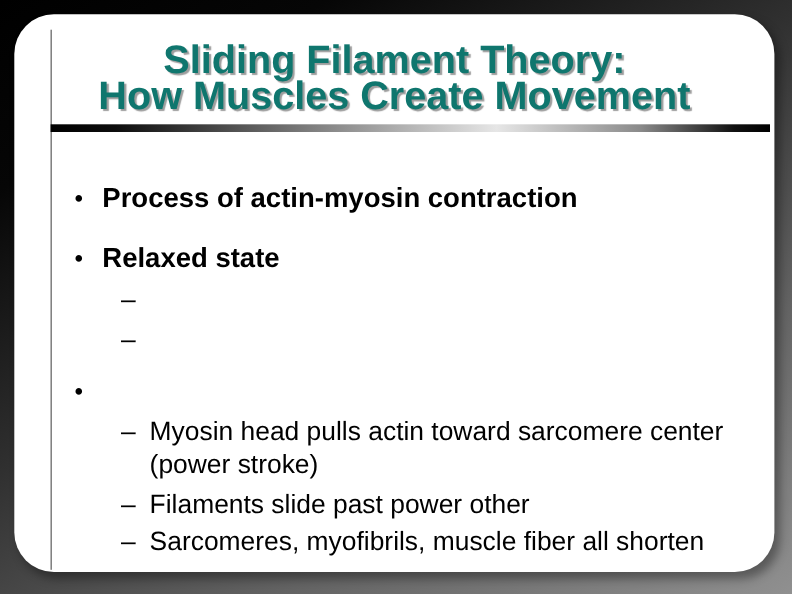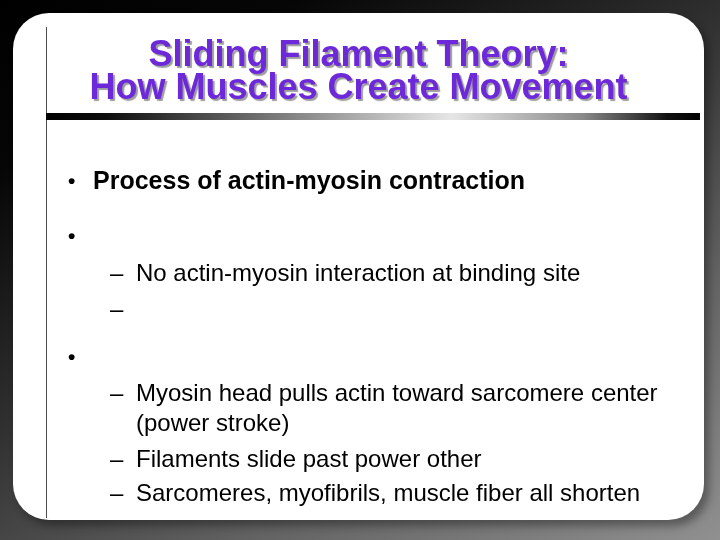--- a/index.html
+++ b/index.html
@@ -36,21 +36,21 @@
   }
   .title {
     position: absolute;
     left: 0;
     right: 0;
     top: 24px;
     text-align: center;
     font-size: 36px;
     font-weight: bold;
     line-height: 33px;
-    color: #6d28d9;
+    color: #0f766e;
     letter-spacing: 0px;
     text-shadow: 2px 2px 1px #9d9d9d;
   }
   .hrule {
     position: absolute;
     left: 33px;
     top: 100px;
     width: 654px;
     height: 7px;
     background: linear-gradient(to right,
@@ -114,25 +114,25 @@
 
     <div class="bullets">
 
       <div class="b1 mt-first">
         <span class="glyph">•</span>
         <span class="txt">Process of actin-myosin contraction</span>
       </div>
 
       <div class="b1 mt-b2">
         <span class="glyph">•</span>
+        <span class="txt">Relaxed state</span>
       </div>
 
       <div class="b2 mt-s1">
         <span class="glyph">–</span>
-        <span class="txt">No actin-myosin interaction at binding site</span>
       </div>
 
       <div class="b2 mt-s2">
         <span class="glyph">–</span>
       </div>
 
       <div class="b1 mt-b3">
         <span class="glyph">•</span>
       </div>
 

